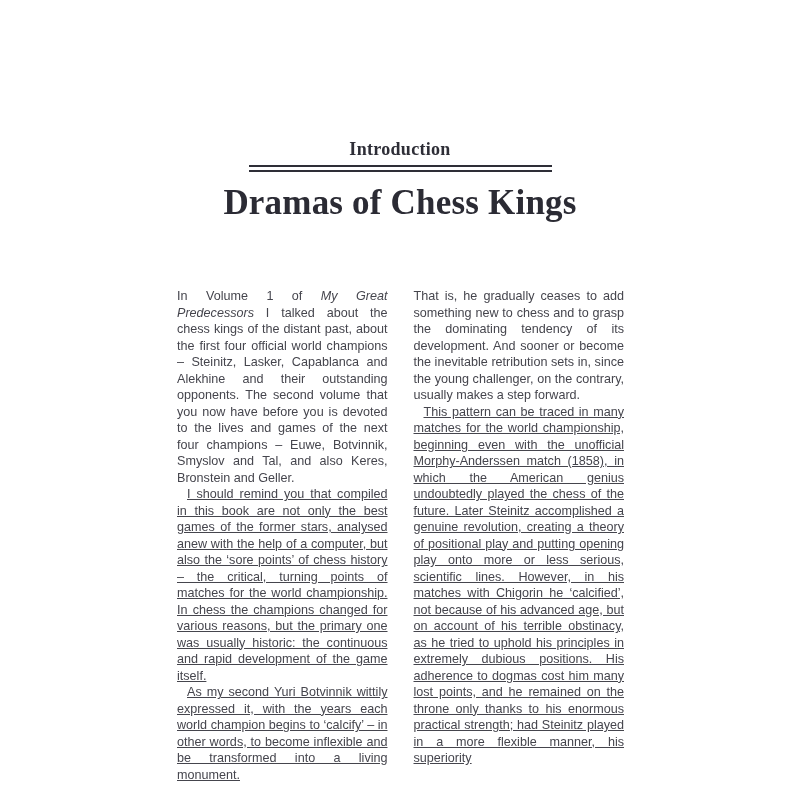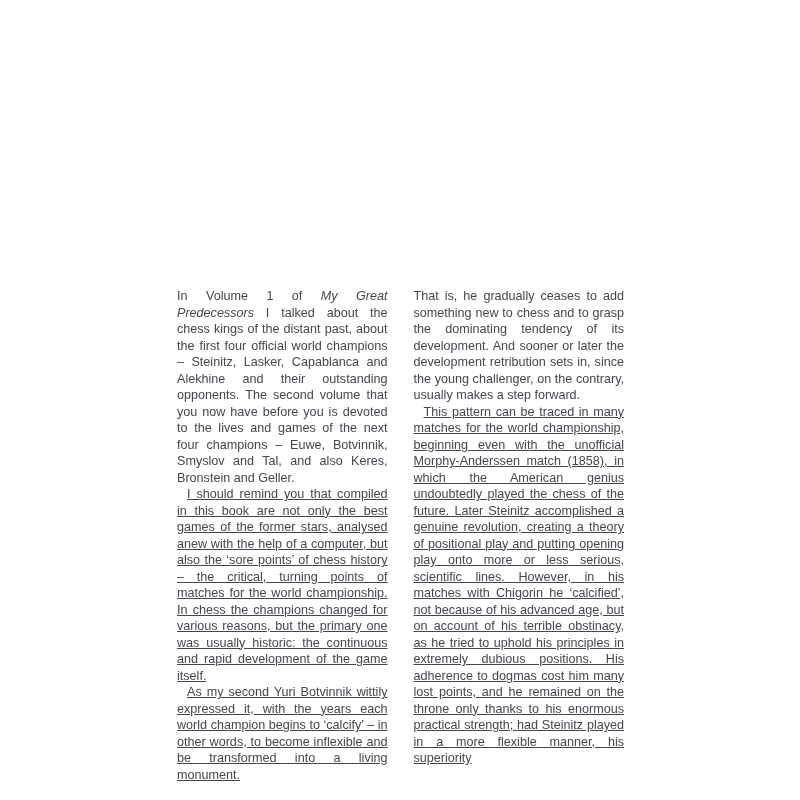--- a/index.html
+++ b/index.html
@@ -71,26 +71,31 @@
   }
   .column p em {
     font-style: italic;
   }
 </style>
 </head>
 <body>
 
 <div class="page">
 
+  <div class="header">
+    <div class="section-label">Introduction</div>
+    <div class="double-rule"></div>
+    <div class="chapter-title">Dramas of Chess Kings</div>
+  </div>
 
   <div class="body-columns">
     <div class="column">
         <p><span>In Volume 1 of </span><em>My Great Predecessors</em><span> I talked about the chess kings of the distant past, about the first four official world champions – Steinitz, Lasker, Capablanca and Alekhine and their outstanding opponents. The second volume that you now have before you is devoted to the lives and games of the next four champions – Euwe, Botvinnik, Smyslov and Tal, and also Keres, Bronstein and Geller.</span></p>
         <p class="indent"><span>I should remind you that compiled in this book are not only the best games of the former stars, analysed anew with the help of a computer, but also the ‘sore points’ of chess history – the critical, turning points of matches for the world championship. In chess the champions changed for various reasons, but the primary one was usually historic: the continuous and rapid development of the game itself.</span></p>
         <p class="indent"><span>As my second Yuri Botvinnik wittily expressed it, with the years each world champion begins to ‘calcify’ – in other words, to become inflexible and be transformed into a living monument.</span></p>
       </div>
     <div class="column">
-        <p><span>That is, he gradually ceases to add something new to chess and to grasp the dominating tendency of its development. And sooner or later the development retribution sets in, since the young challenger, on the contrary, usually makes a step forward.</span></p>
+        <p><span>That is, he gradually ceases to add something new to chess and to grasp the dominating tendency of its development. And sooner or become the inevitable retribution sets in, since the young challenger, on the contrary, usually makes a step forward.</span></p>
         <p class="indent"><span>This pattern can be traced in many matches for the world championship, beginning even with the unofficial Morphy-Anderssen match (1858), in which the American genius undoubtedly played the chess of the future. Later Steinitz accomplished a genuine revolution, creating a theory of positional play and putting opening play onto more or less serious, scientific lines. However, in his matches with Chigorin he ‘calcified’, not because of his advanced age, but on account of his terrible obstinacy, as he tried to uphold his principles in extremely dubious positions. His adherence to dogmas cost him many lost points, and he remained on the throne only thanks to his enormous practical strength; had Steinitz played in a more flexible manner, his superiority</span></p>
       </div>
   </div>
 
 </div>
 
 </body></html>

